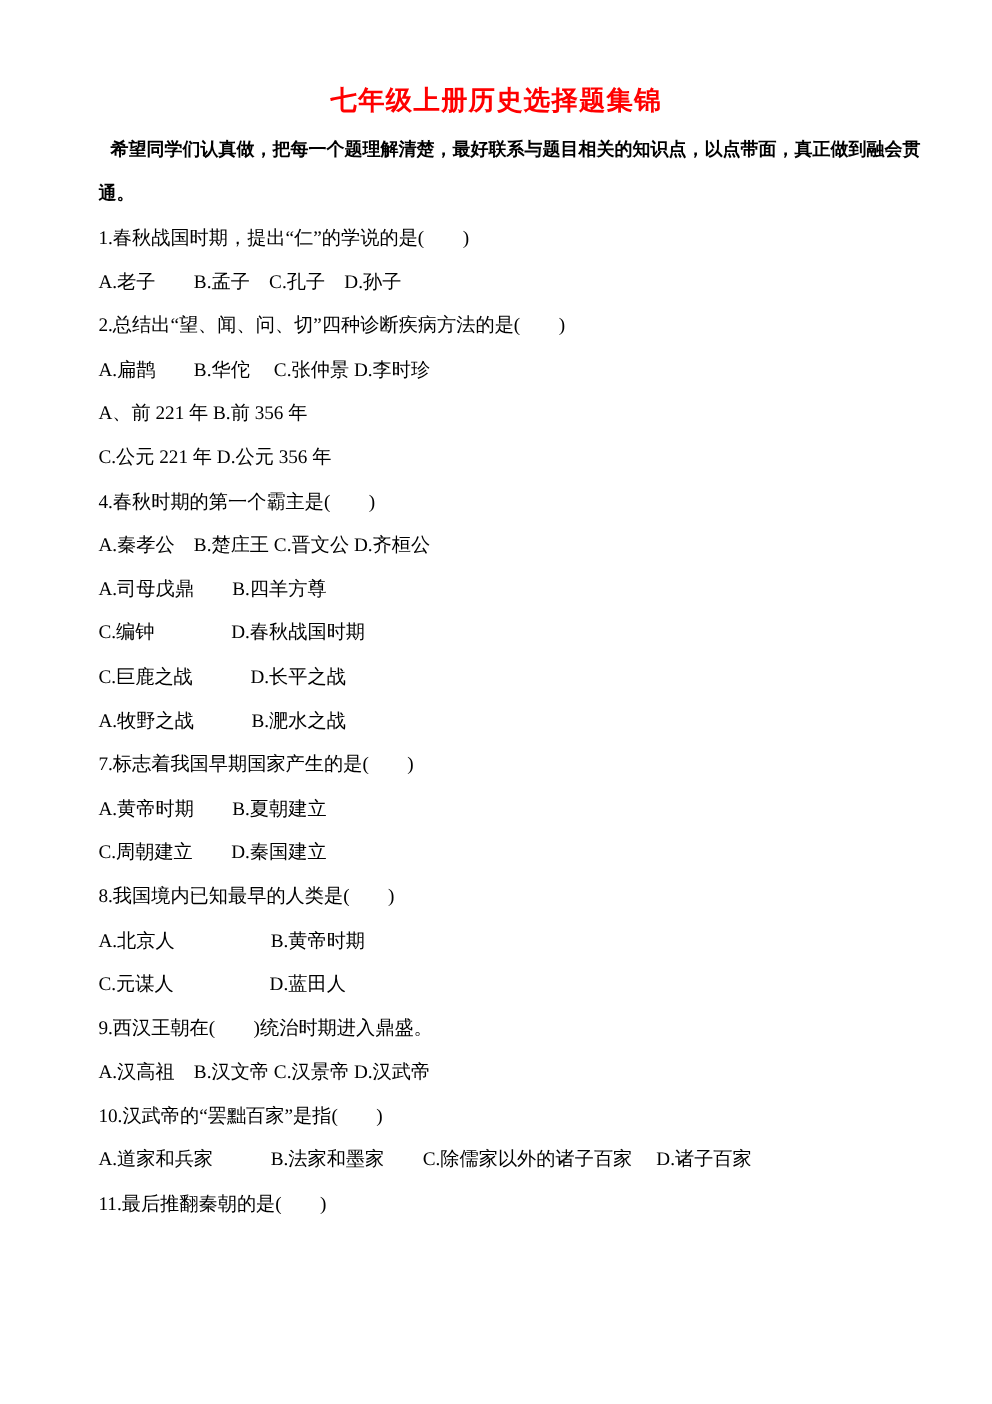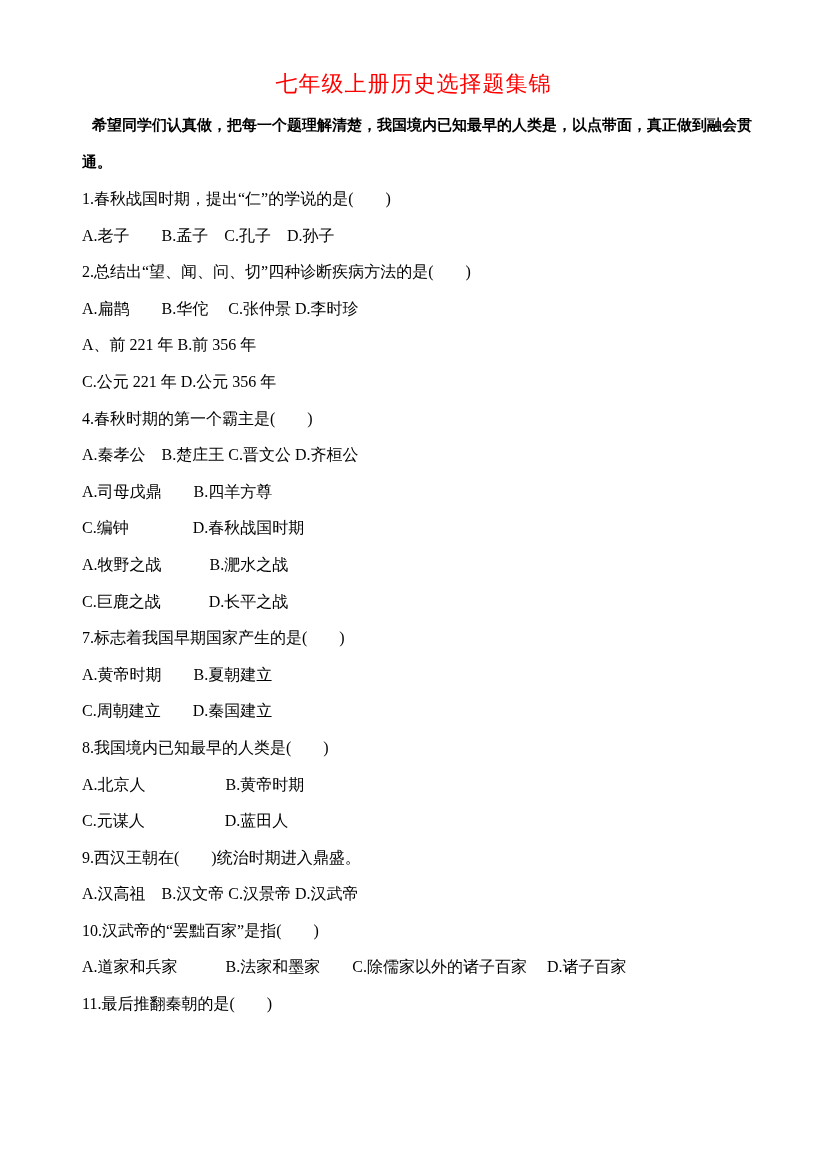--- a/index.html
+++ b/index.html
@@ -19,21 +19,21 @@
     width: 827px;
     height: 1170px;
     background: #ffffff;
   }
   .doc-title {
     margin: 0;
     padding-top: 71px;
     text-align: center;
     font-size: 22px;
     line-height: 26px;
-    font-weight: normal;
+    font-weight: bold;
     letter-spacing: 1px;
   }
   .intro {
     margin: 10px 52px 0 82px;
     font-size: 15px;
     font-weight: bold;
     line-height: 37px;
     text-indent: 10px;
     white-space: pre-wrap;
   }
@@ -47,35 +47,35 @@
     line-height: 36.6px;
     white-space: pre-wrap;
   }
 </style>
 </head>
 <body>
 
 <div class="page">
   <h1 class="doc-title" style="color: rgb(255, 0, 0);">七年级上册历史选择题集锦</h1>
 
-  <p class="intro">希望同学们认真做，把每一个题理解清楚，我国境内已知最早的人类是，以点带面，真正做到融会贯通。</p>
+  <p class="intro">希望同学们认真做，把每一个题理解清楚，最好联系与题目相关的知识点，以点带面，真正做到融会贯通。</p>
 
   <div class="questions">
       <p class="line question-line">1.春秋战国时期，提出“仁”的学说的是(　　)</p>
       <p class="line option-line">A.老子　　B.孟子　C.孔子　D.孙子</p>
       <p class="line question-line">2.总结出“望、闻、问、切”四种诊断疾病方法的是(　　)</p>
       <p class="line option-line">A.扁鹊　　B.华佗　 C.张仲景 D.李时珍</p>
       <p class="line option-line">A、前 221 年 B.前 356 年</p>
       <p class="line option-line">C.公元 221 年 D.公元 356 年</p>
       <p class="line question-line">4.春秋时期的第一个霸主是(　　)</p>
       <p class="line option-line">A.秦孝公　B.楚庄王 C.晋文公 D.齐桓公</p>
       <p class="line option-line">A.司母戊鼎　　B.四羊方尊</p>
       <p class="line option-line">C.编钟　　　　D.春秋战国时期</p>
+      <p class="line option-line">C.巨鹿之战　　　D.长平之战</p>
       <p class="line option-line">A.牧野之战　　　B.淝水之战</p>
-      <p class="line option-line">C.巨鹿之战　　　D.长平之战</p>
       <p class="line question-line">7.标志着我国早期国家产生的是(　　)</p>
       <p class="line option-line">A.黄帝时期　　B.夏朝建立</p>
       <p class="line option-line">C.周朝建立　　D.秦国建立</p>
       <p class="line question-line">8.我国境内已知最早的人类是(　　)</p>
       <p class="line option-line">A.北京人　　　　　B.黄帝时期</p>
       <p class="line option-line">C.元谋人　　　　　D.蓝田人</p>
       <p class="line question-line">9.西汉王朝在(　　)统治时期进入鼎盛。</p>
       <p class="line option-line">A.汉高祖　B.汉文帝 C.汉景帝 D.汉武帝</p>
       <p class="line question-line">10.汉武帝的“罢黜百家”是指(　　)</p>
       <p class="line option-line">A.道家和兵家　　　B.法家和墨家　　C.除儒家以外的诸子百家　 D.诸子百家</p>

